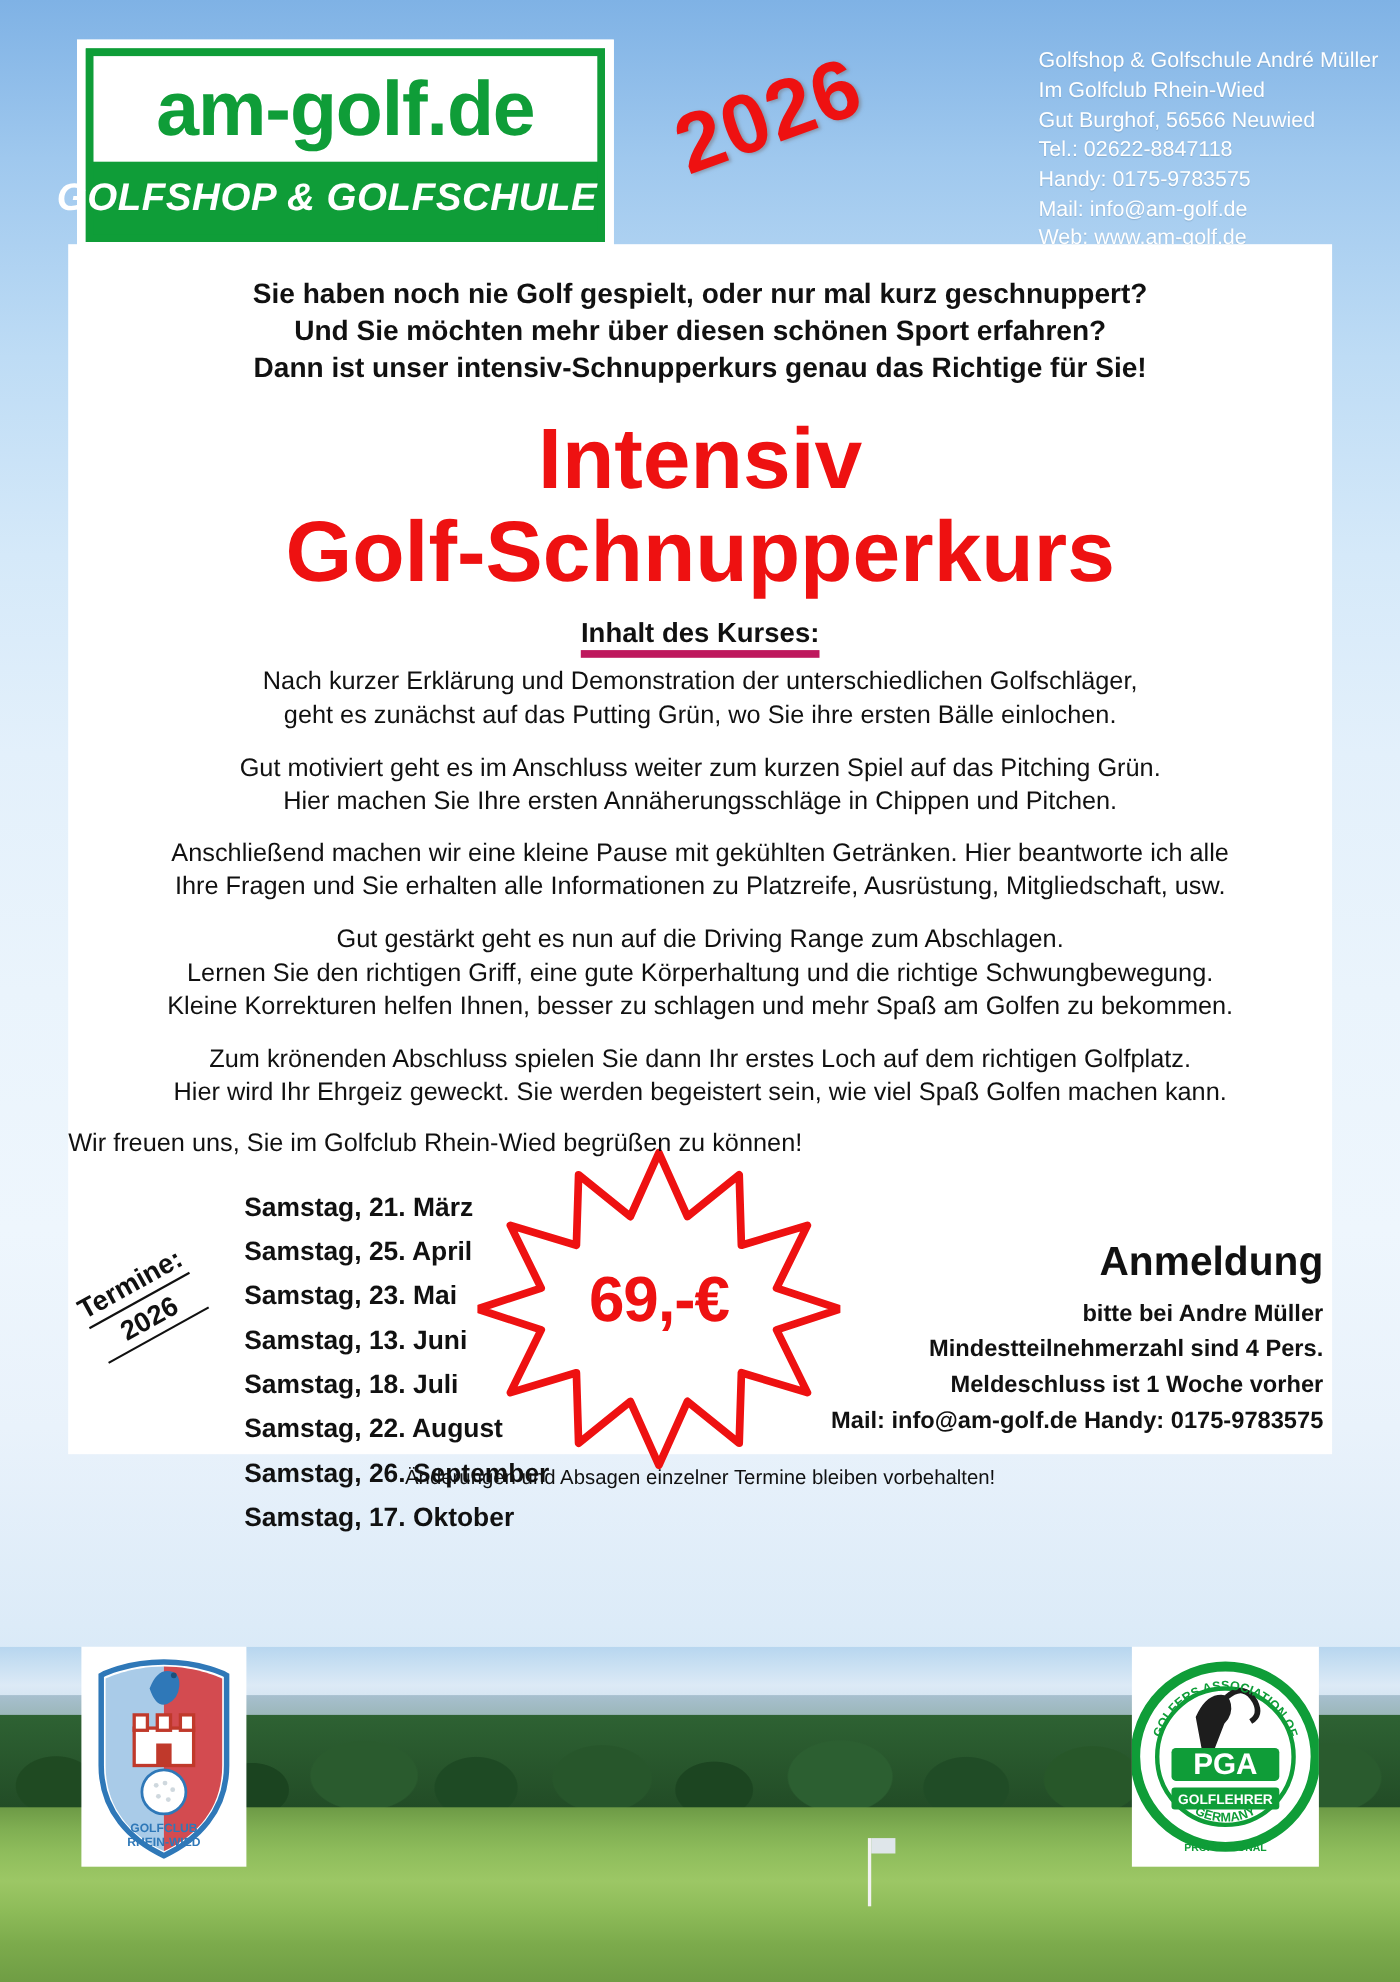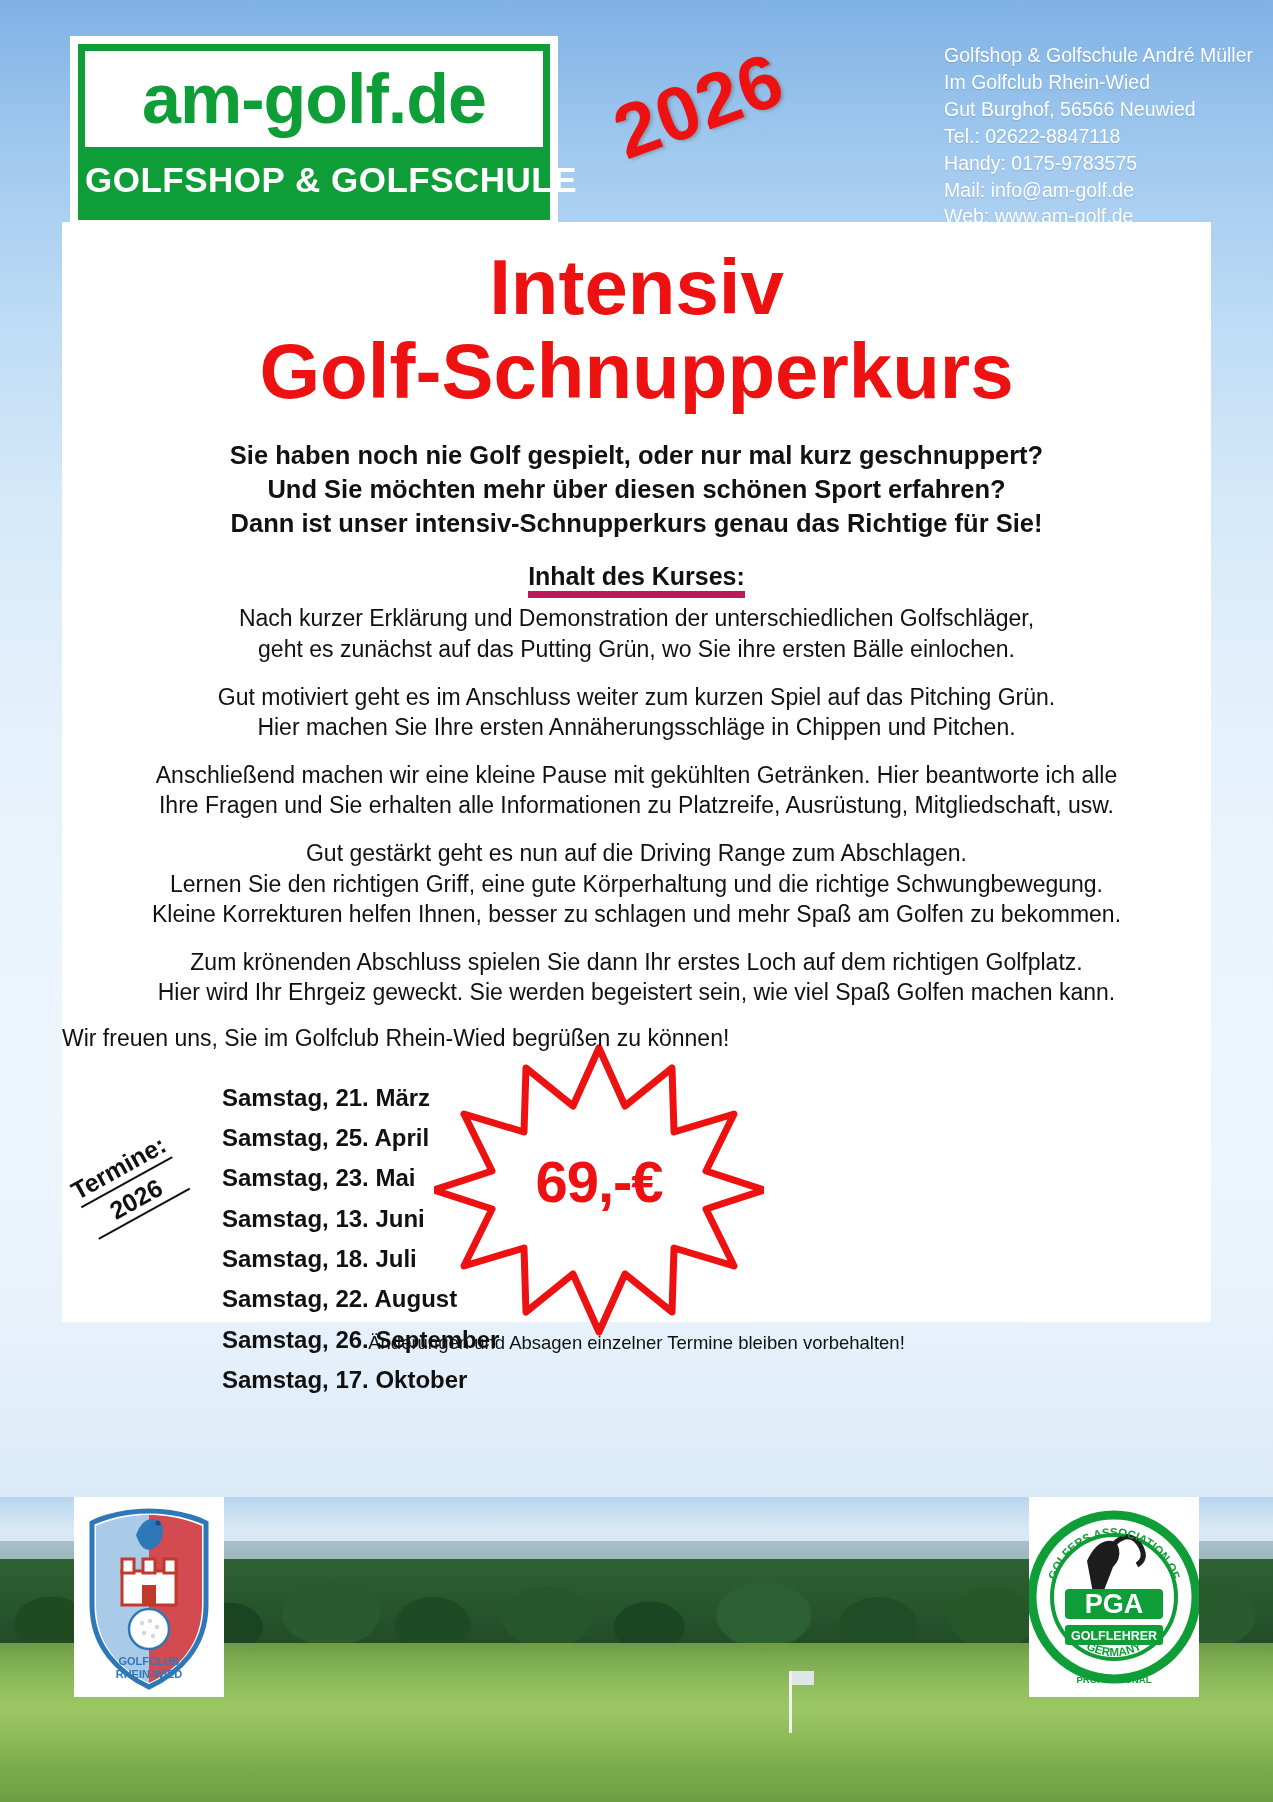--- a/index.html
+++ b/index.html
@@ -92,21 +92,21 @@
   #logo-top{
     background:#fff; height:59%;
     display:flex; align-items:center; justify-content:center;
   }
   #logo-domain{
     color:#0f9d38;
     font-size:70px; font-weight:bold; letter-spacing:-1px;
     line-height:1; white-space:nowrap;
   }
   #logo-bottom{
-    flex:1; display:flex; align-items:center; justify-content:flex-start;
+    flex:1; display:flex; align-items:center; justify-content:flex-end;font-style:italic;
   }
   #logo-sub{
     color:#fff; font-size:35px; font-weight:bold;
     letter-spacing:.5px; white-space:nowrap;
   }
 
   #year-badge{
     position:absolute; left:612px; top:62px;
     font-size:76px; font-weight:bold; color:#ee1111;
     transform:rotate(-20deg);
@@ -276,29 +276,29 @@
       <div>Gut Burghof, 56566 Neuwied</div>
       <div>Tel.: 02622-8847118</div>
       <div>Handy: 0175-9783575</div>
       <div>Mail: info@am-golf.de</div>
       <div>Web: www.am-golf.de</div>
     </div>
   </div>
 
   <div id="panel">
 
-    <div id="title-wrap">
-      <div class="title-line" id="title1">Intensiv</div>
-      <div class="title-line" id="title2">Golf-Schnupperkurs</div>
-    </div>
-
     <div id="lead">
       <div>Sie haben noch nie Golf gespielt, oder nur mal kurz geschnuppert?</div>
       <div>Und Sie möchten mehr über diesen schönen Sport erfahren?</div>
       <div>Dann ist unser intensiv-Schnupperkurs genau das Richtige für Sie!</div>
+    </div>
+
+    <div id="title-wrap">
+      <div class="title-line" id="title1">Intensiv</div>
+      <div class="title-line" id="title2">Golf-Schnupperkurs</div>
     </div>
 
     <div id="content-heading">
       <span>Inhalt des Kurses:</span>
     </div>
 
     <div id="body-copy">
 
       <div class="para">
         <div>Nach kurzer Erklärung und Demonstration der unterschiedlichen Golfschläger,</div>
@@ -350,20 +350,27 @@
 
       <div id="burst">
         <svg viewBox="0 0 330 300">
           <polygon points="165,8 191,66 238,28 240,92 300,74 272,131 330,150 272,169
                            300,226 240,208 238,272 191,234 165,292 139,234 92,272 90,208
                            30,226 58,169 0,150 58,131 30,74 90,92 92,28 139,66" fill="#ffffff" stroke="#ee1111" stroke-width="7" stroke-linejoin="round"></polygon>
         </svg>
         <div id="burst-price">69,-€</div>
       </div>
 
+      <div id="anmeldung">
+        <div id="anmeldung-title">Anmeldung</div>
+        <div class="reg-line">bitte bei Andre Müller</div>
+        <div class="reg-line">Mindestteilnehmerzahl sind 4 Pers.</div>
+        <div class="reg-line">Meldeschluss ist 1 Woche vorher</div>
+        <div class="reg-line">Mail: info@am-golf.de Handy: 0175-9783575</div>
+      </div>
 
       <div id="footnote">Änderungen und Absagen einzelner Termine bleiben vorbehalten!</div>
 
     </div>
   </div>
 
   <div class="logo-card" id="club-logo">
     <svg viewBox="0 0 150 200">
       <path d="M75 14 C110 14 132 26 132 26 L132 108 C132 150 105 176 75 190
                C45 176 18 150 18 108 L18 26 C18 26 40 14 75 14 Z" fill="#ffffff" stroke="#2f78b8" stroke-width="5"></path>

